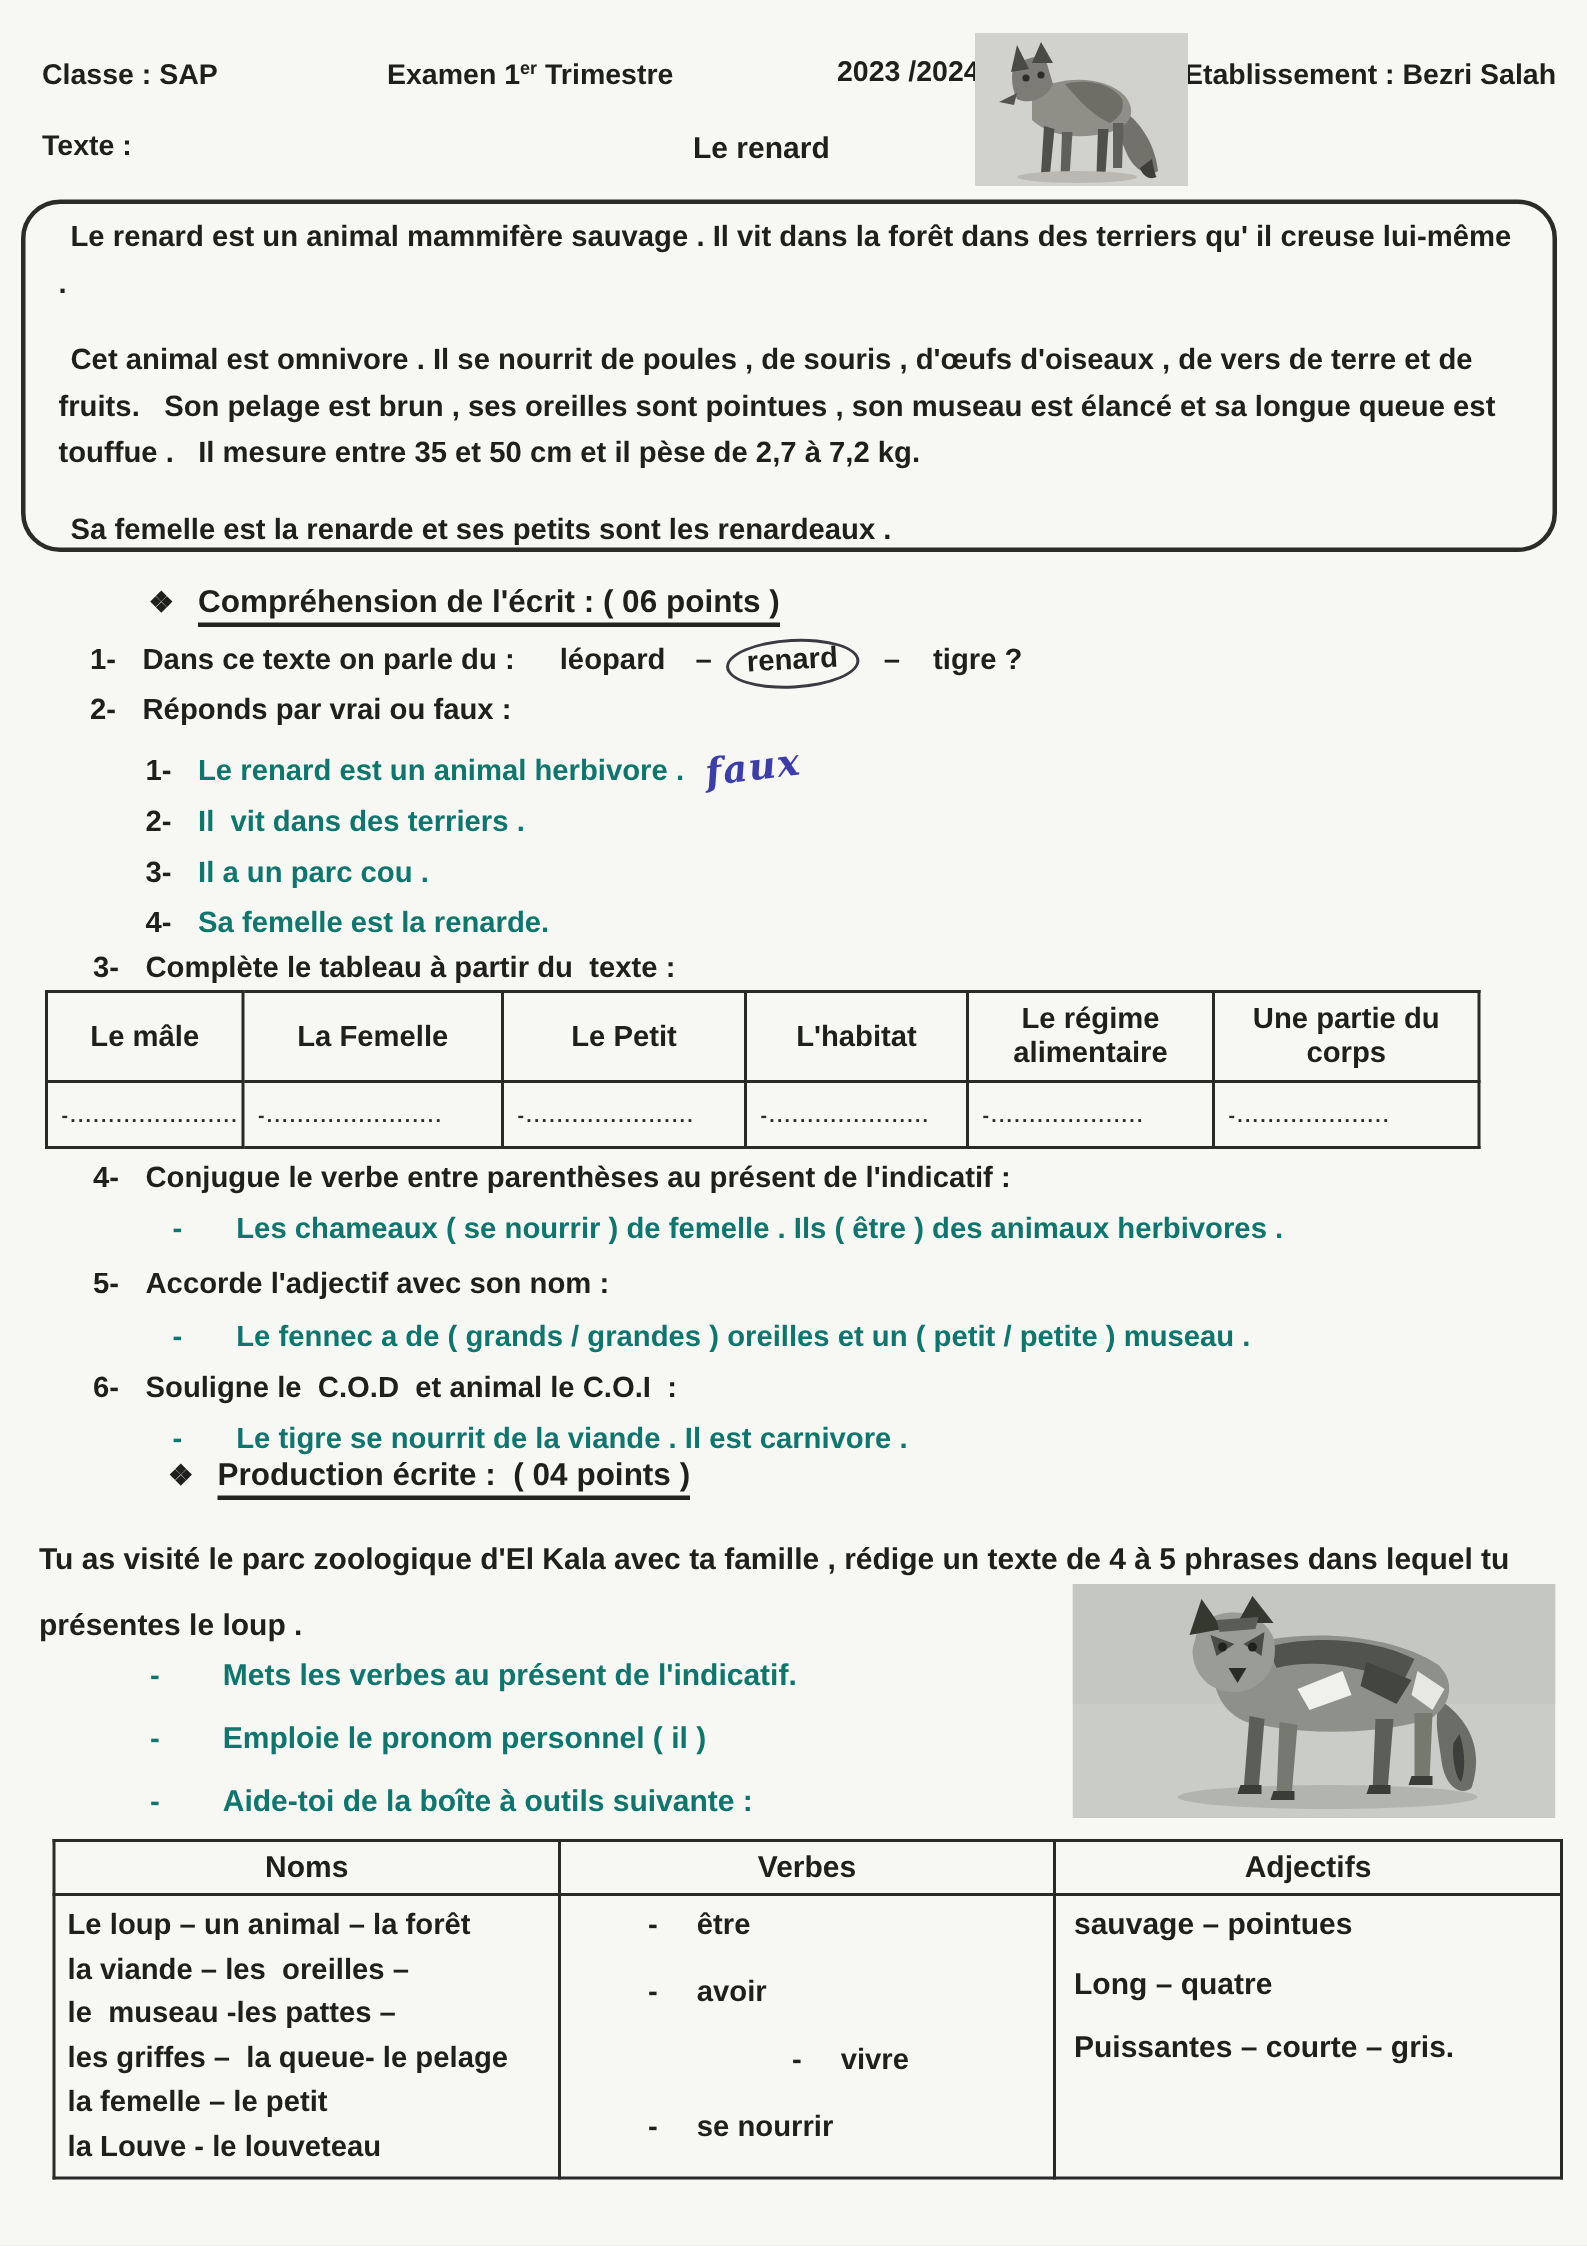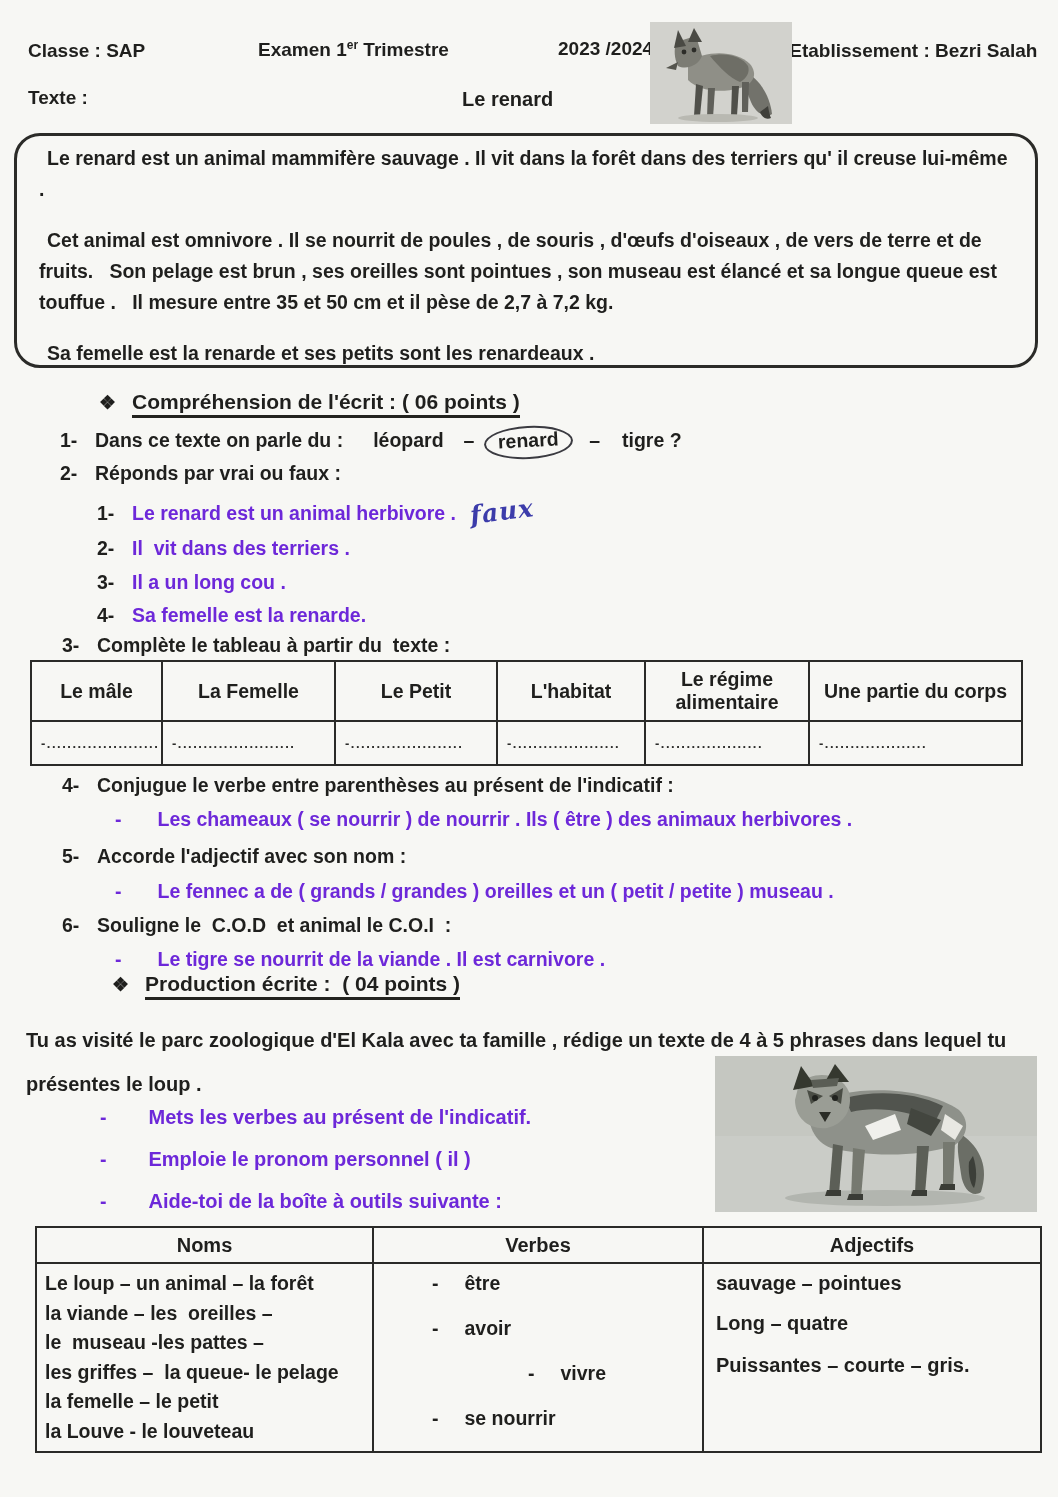--- a/index.html
+++ b/index.html
@@ -5,21 +5,21 @@
   * { margin:0; padding:0; box-sizing:border-box; }
   html,body { background:#e8e8e6; }
   body { font-family:"Liberation Sans", sans-serif; }
   #page {
     position:relative; width:1058px; height:1497px;
     background:#f7f7f4; color:#1f1f1d; overflow:hidden;
     margin:0 auto;
   }
   .abs { position:absolute; }
   .pre { white-space:pre-wrap; }
-  .t   { font-size:19.5px; font-weight:600; color:#6d28d9; }
+  .t   { font-size:19.5px; font-weight:600; color:#0f766e; }
   .b   { font-weight:700; }
   .num { font-weight:700; }
   
   .hdr { font-size:19px; font-weight:600; }
   sup.ord { font-size:12px; }
   .doc-title { font-size:20px; font-weight:700; }
   
   #passage-box {
     left:14px; top:133px; width:1024px; height:235px;
     border:3px solid #2b2b28; border-radius:26px;
@@ -129,60 +129,60 @@
     <span class="num" style="font-weight:600;">1-</span>
     <span class="t pre">Le renard est un animal herbivore .</span>
     <span class="handwritten">faux</span>
   </div>
   <div class="abs qrow" style="left:97px; top:537px;">
     <span class="num" style="font-weight:600;">2-</span>
     <span class="t pre">Il  vit dans des terriers .</span>
   </div>
   <div class="abs qrow" style="left:97px; top:571px;">
     <span class="num" style="font-weight:600;">3-</span>
-    <span class="t pre">Il a un long cou .</span>
+    <span class="t pre">Il a un parc cou .</span>
   </div>
   <div class="abs qrow" style="left:97px; top:604px;">
     <span class="num" style="font-weight:600;">4-</span>
     <span class="t pre">Sa femelle est la renarde.</span>
   </div>
 
   <div class="abs qrow" style="left:62px; top:634px;">
     <span class="num">3-</span>
     <span class="qlabel pre">Complète le tableau à partir du  texte :</span>
   </div>
 
   <table id="table1" class="abs">
     <tbody>
         <tr>
       <th style="width:131px;">Le mâle</th>
       <th style="width:173px;">La Femelle</th>
       <th style="width:162px;">Le Petit</th>
       <th style="width:148px;">L'habitat</th>
       <th style="width:164px;">Le régime alimentaire</th>
-      <th style="width:213px;">Une partie du corps</th>
+      <th style="width:177px;">Une partie du corps</th>
     </tr>
     <tr>
       <td>-......................</td>
       <td>-.......................</td>
       <td>-......................</td>
       <td>-.....................</td>
       <td>-....................</td>
       <td>-....................</td>
     </tr>
   </tbody>
     </table>
 
   <div class="abs qrow" style="left:62px; top:774px;">
     <span class="num">4-</span>
     <span class="qlabel">Conjugue le verbe entre parenthèses au présent de l'indicatif :</span>
   </div>
   <div class="abs qrow" style="left:115px; top:808px;">
     <span class="dash t" style="margin-right:36px;">-</span>
-    <span class="t"><span class="pre">Les chameaux ( </span><span class="b pre">se nourrir</span><span class="pre"> ) de nourrir . Ils ( </span><span class="b pre">être</span><span class="pre"> ) des animaux herbivores .</span></span>
+    <span class="t"><span class="pre">Les chameaux ( </span><span class="b pre">se nourrir</span><span class="pre"> ) de femelle . Ils ( </span><span class="b pre">être</span><span class="pre"> ) des animaux herbivores .</span></span>
   </div>
 
   <div class="abs qrow" style="left:62px; top:845px;">
     <span class="num">5-</span>
     <span class="qlabel">Accorde l'adjectif avec son nom :</span>
   </div>
   <div class="abs qrow" style="left:115px; top:880px;">
     <span class="dash t" style="margin-right:36px;">-</span>
     <span class="t"><span class="pre">Le fennec a de ( </span><span class="b pre">grands / grandes</span><span class="pre"> ) oreilles et un ( </span><span class="b pre">petit / petite</span><span class="pre"> ) museau .</span></span>
   </div>

